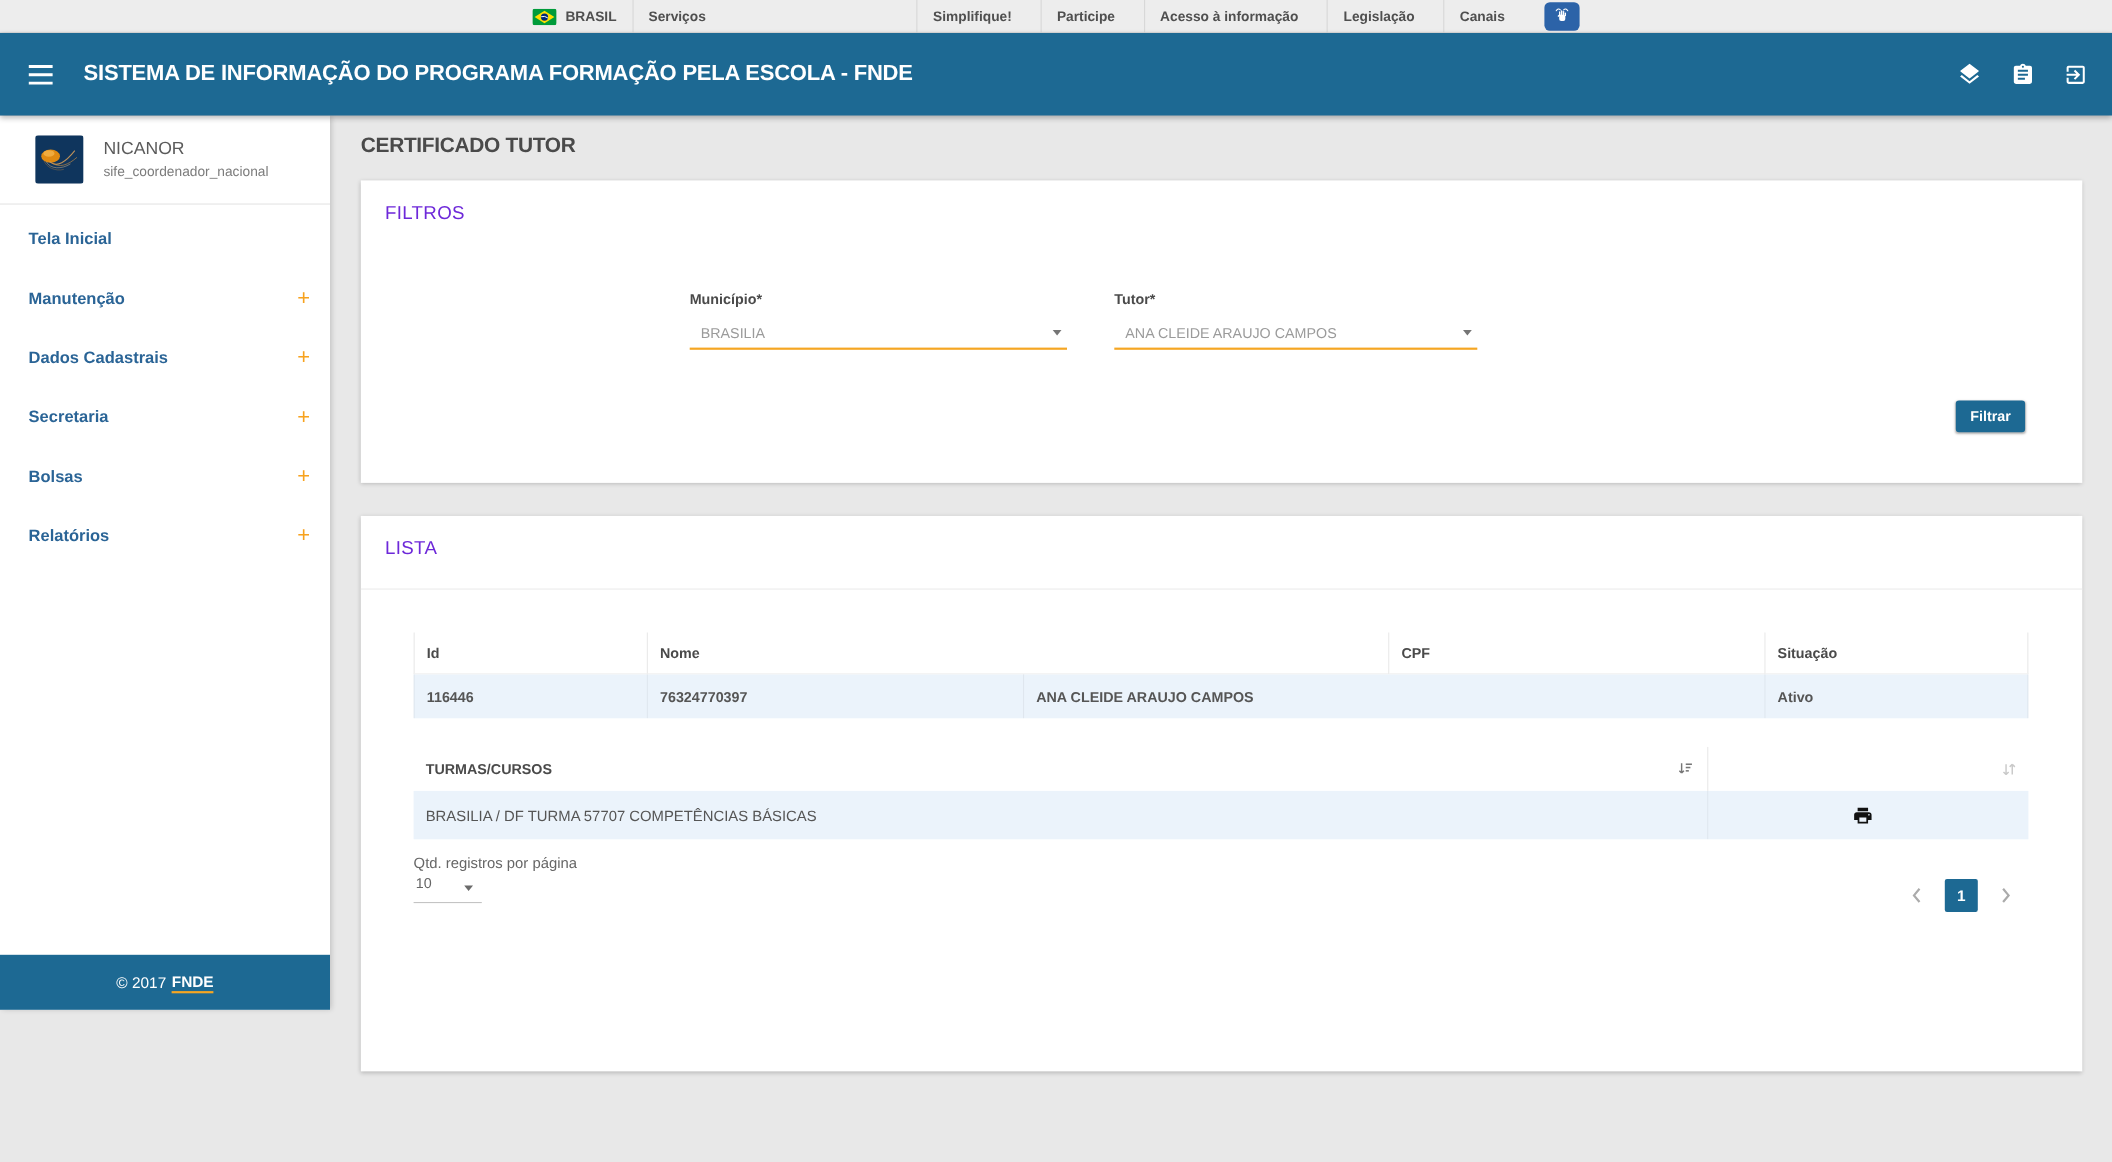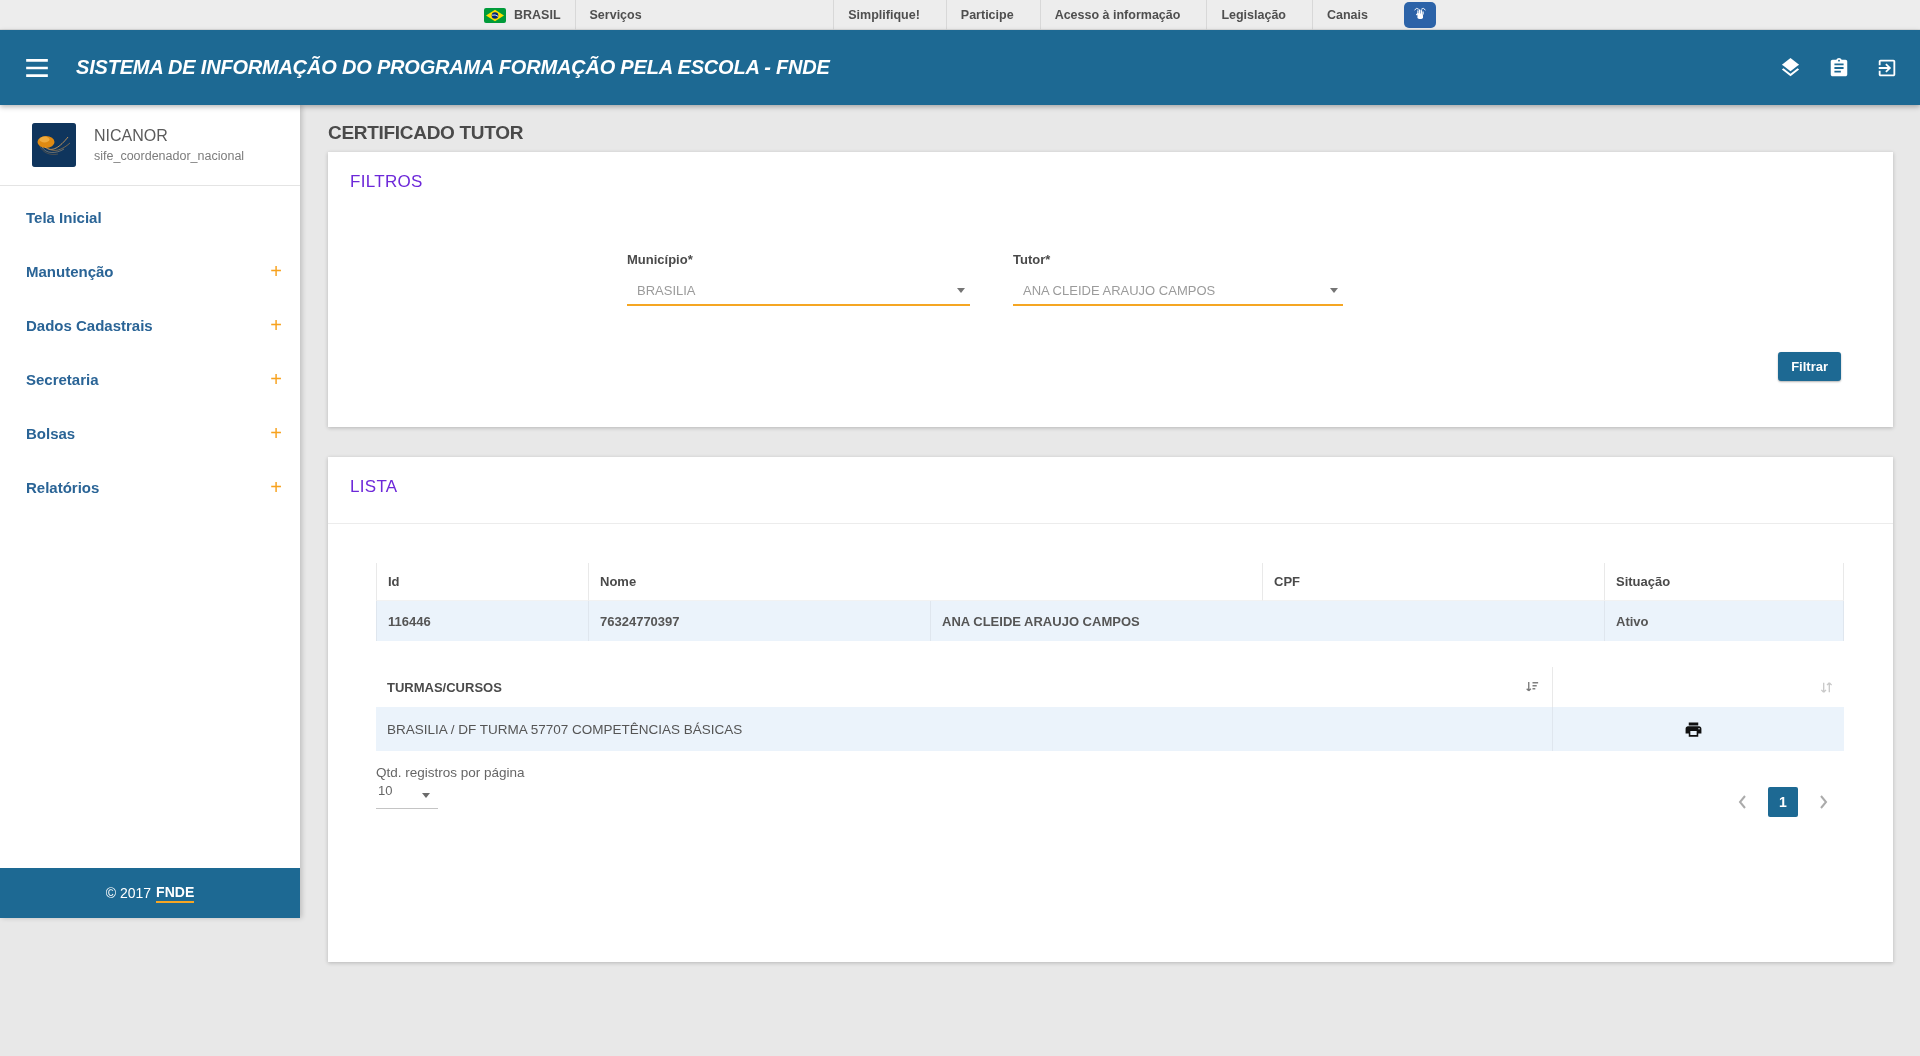--- a/index.html
+++ b/index.html
@@ -19,41 +19,41 @@
   .gov-brand-wrap { display:flex; align-items:center; padding:0 14px 0 0; }
   .flag { display:flex; align-items:center; margin-right:8px; }
   .gov-brand { font-size:12.5px; font-weight:700; color:#4F4F4F; cursor:pointer; }
   .gov-right .gov-item:last-of-type { border-right:1px solid #D8D8D8; }
   .gov-access { display:flex; align-items:center; padding:0 0 0 10px; cursor:pointer; }
   .gov-access .badge { width:32px; height:26px; background:#2C63A8; border-radius:5px; display:flex; align-items:center; justify-content:center; }
 
   
   .app-header { height:75px; background:#1D6993; display:flex; align-items:center; padding:0 22px 0 20px; box-shadow:0 2px 5px rgba(0,0,0,.28); position:relative; z-index:5; }
   .hamburger { background:none; border:none; cursor:pointer; display:flex; align-items:center; padding:4px; }
-  .app-title { color:#FFFFFF; font-size:20px; font-weight:700; letter-spacing:-0.2px; margin-left:22px; white-space:nowrap;font-style:italic; }
+  .app-title { color:#FFFFFF; font-size:20px; font-weight:700; letter-spacing:-0.2px; margin-left:22px; white-space:nowrap; }
   .header-icons { margin-left:auto; display:flex; align-items:center; gap:26px; }
   .header-icons .hicon { cursor:pointer; display:flex; align-items:center; }
 
   
   .sidebar { position:absolute; left:0; top:105px; width:300px; height:813px; background:#FFFFFF; box-shadow:2px 0 5px rgba(0,0,0,.18); display:flex; flex-direction:column; z-index:4; }
   .user-block { display:flex; align-items:center; padding:18px 20px 18px 32px; border-bottom:1px solid #E4E4E4; }
   .avatar { width:44px; height:44px; border-radius:3px; overflow:hidden; flex:0 0 44px; }
   .user-meta { margin-left:18px; }
   .user-name { font-size:16px; color:#5B5B5B; }
   .user-role { font-size:12.5px; color:#7C7C7C; margin-top:4px; }
   .menu { flex:1; padding-top:4px; }
   .menu-item { height:54px; display:flex; align-items:center; justify-content:space-between; padding:0 18px 0 26px; cursor:pointer; }
   .menu-item .label { font-size:15px; font-weight:700; color:#2A6496; }
   .menu-item .plus { font-size:20px; font-weight:400; color:#F7A21E; line-height:1; }
   .sidebar-footer { height:50px; background:#1D6993; display:flex; align-items:center; justify-content:center; font-size:14px; color:#FFFFFF; }
   .sidebar-footer .brand { font-weight:700; margin-left:5px; border-bottom:2px solid #F5A623; padding-bottom:1px; cursor:pointer; }
 
   
   .main { margin-left:300px; padding:17px 27px 0 28px; }
-  .page-title { font-size:19px; font-weight:700; color:#4A4A4A; letter-spacing:-0.3px; margin-bottom:8px; }
+  .page-title { font-size:19px; font-weight:700; color:#4A4A4A; letter-spacing:-0.3px; margin-bottom:20px; }
   .card { background:#FFFFFF; box-shadow:0 1px 4px rgba(0,0,0,.22); position:relative; width:1565px; }
   .card-title { position:absolute; top:20px; left:22px; font-size:17px; color:#6d28d9; letter-spacing:0.3px; }
 
   
   .card-filtros { height:275px; margin-bottom:30px; }
   .field { position:absolute; top:100px; cursor:pointer; }
   .f-uf    { left:48px;  width:220px; }
   .f-mun   { left:299px; width:343px; }
   .f-tutor { left:685px; width:330px; }
   .f-turma { left:1064px; width:242px; }

